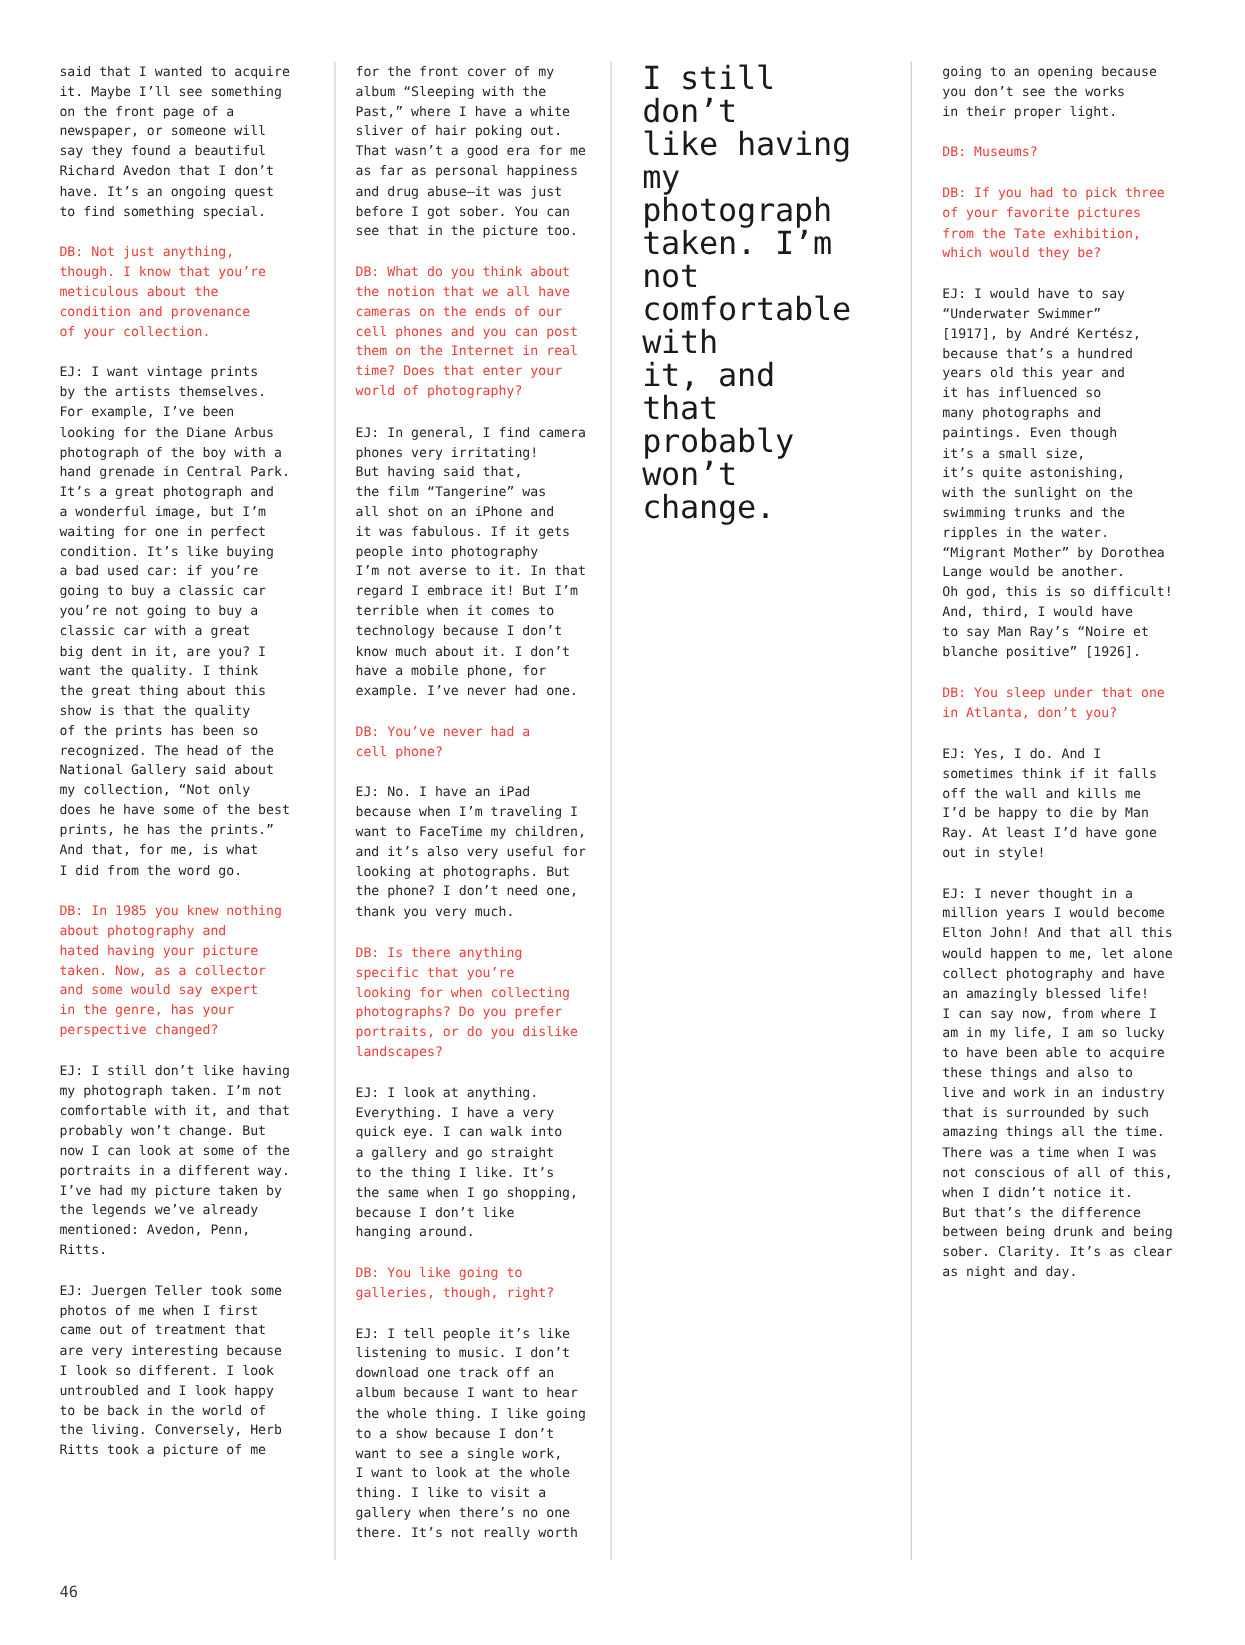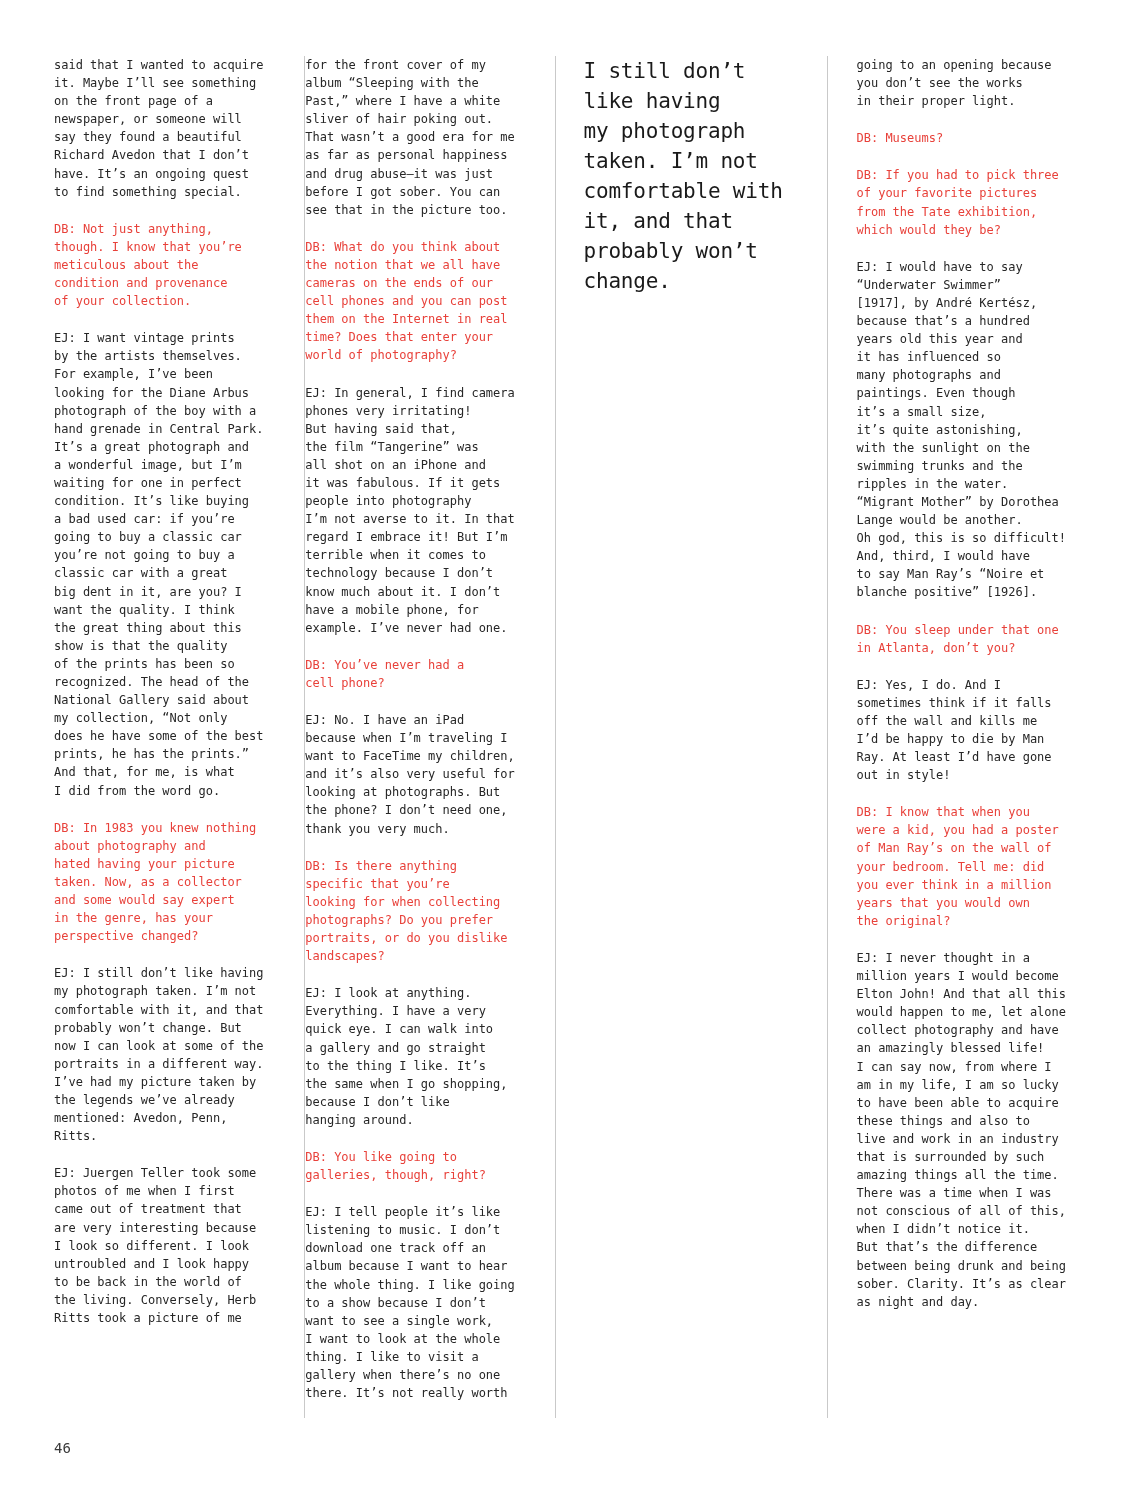--- a/index.html
+++ b/index.html
@@ -29,37 +29,37 @@
     gap: 0;
   }
   .col {
     box-sizing: border-box;
     position: relative;
   }
   .col-rule {
     border-left: 1px solid #c9c9c9;
   }
   .col-1 { width: 256px; padding-right: 18px; }
-  .col-2 { width: 256px; padding-right: 18px; }
+  .col-2 { width: 256px; padding-left: 18px; padding-right: 18px; }
   .col-3 { width: 256px; padding-left: 28px; padding-right: 18px; }
   .col-4 { width: 256px; padding-left: 28px; padding-right: 0px; margin-left: 22px; }
 
   p {
     margin: 0 0 19px 0;
     font-size: 12px;
     line-height: 18.1px;
     letter-spacing: 0px;
     color: #262626;
     white-space: pre-line;
   }
   p.q {
     color: #e8413a;
   }
   .pullquote {
-    font-size: 21px;
+    font-size: 29px;
     line-height: 30px;
     color: #1a1a1a;
     margin: 0;
     letter-spacing: -0.2px;
     white-space: pre-line;
   }
   .folio {
     position: absolute;
     left: 54px;
     top: 1440px;
@@ -107,21 +107,21 @@
 the great thing about this
 show is that the quality
 of the prints has been so
 recognized. The head of the
 National Gallery said about
 my collection, “Not only
 does he have some of the best
 prints, he has the prints.”
 And that, for me, is what
 I did from the word go.</p>
-        <p class="q">DB: In 1983 you knew nothing
+        <p class="q">DB: In 1985 you knew nothing
 about photography and
 hated having your picture
 taken. Now, as a collector
 and some would say expert
 in the genre, has your
 perspective changed?</p>
         <p>EJ: I still don’t like having
 my photograph taken. I’m not
 comfortable with it, and that
 probably won’t change. But
@@ -251,27 +251,20 @@
 to say Man Ray’s “Noire et
 blanche positive” [1926].</p>
         <p class="q">DB: You sleep under that one
 in Atlanta, don’t you?</p>
         <p>EJ: Yes, I do. And I
 sometimes think if it falls
 off the wall and kills me
 I’d be happy to die by Man
 Ray. At least I’d have gone
 out in style!</p>
-        <p class="q">DB: I know that when you
-were a kid, you had a poster
-of Man Ray’s on the wall of
-your bedroom. Tell me: did
-you ever think in a million
-years that you would own
-the original?</p>
         <p>EJ: I never thought in a
 million years I would become
 Elton John! And that all this
 would happen to me, let alone
 collect photography and have
 an amazingly blessed life!
 I can say now, from where I
 am in my life, I am so lucky
 to have been able to acquire
 these things and also to

